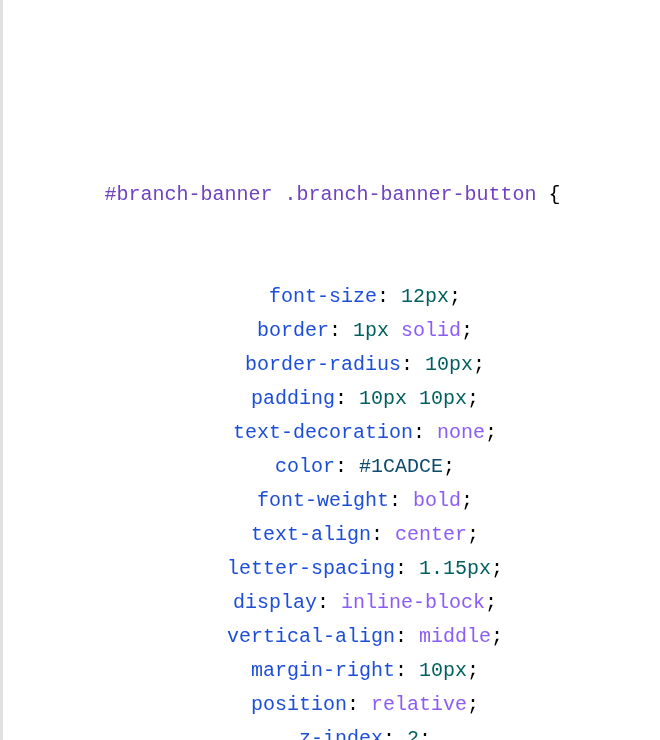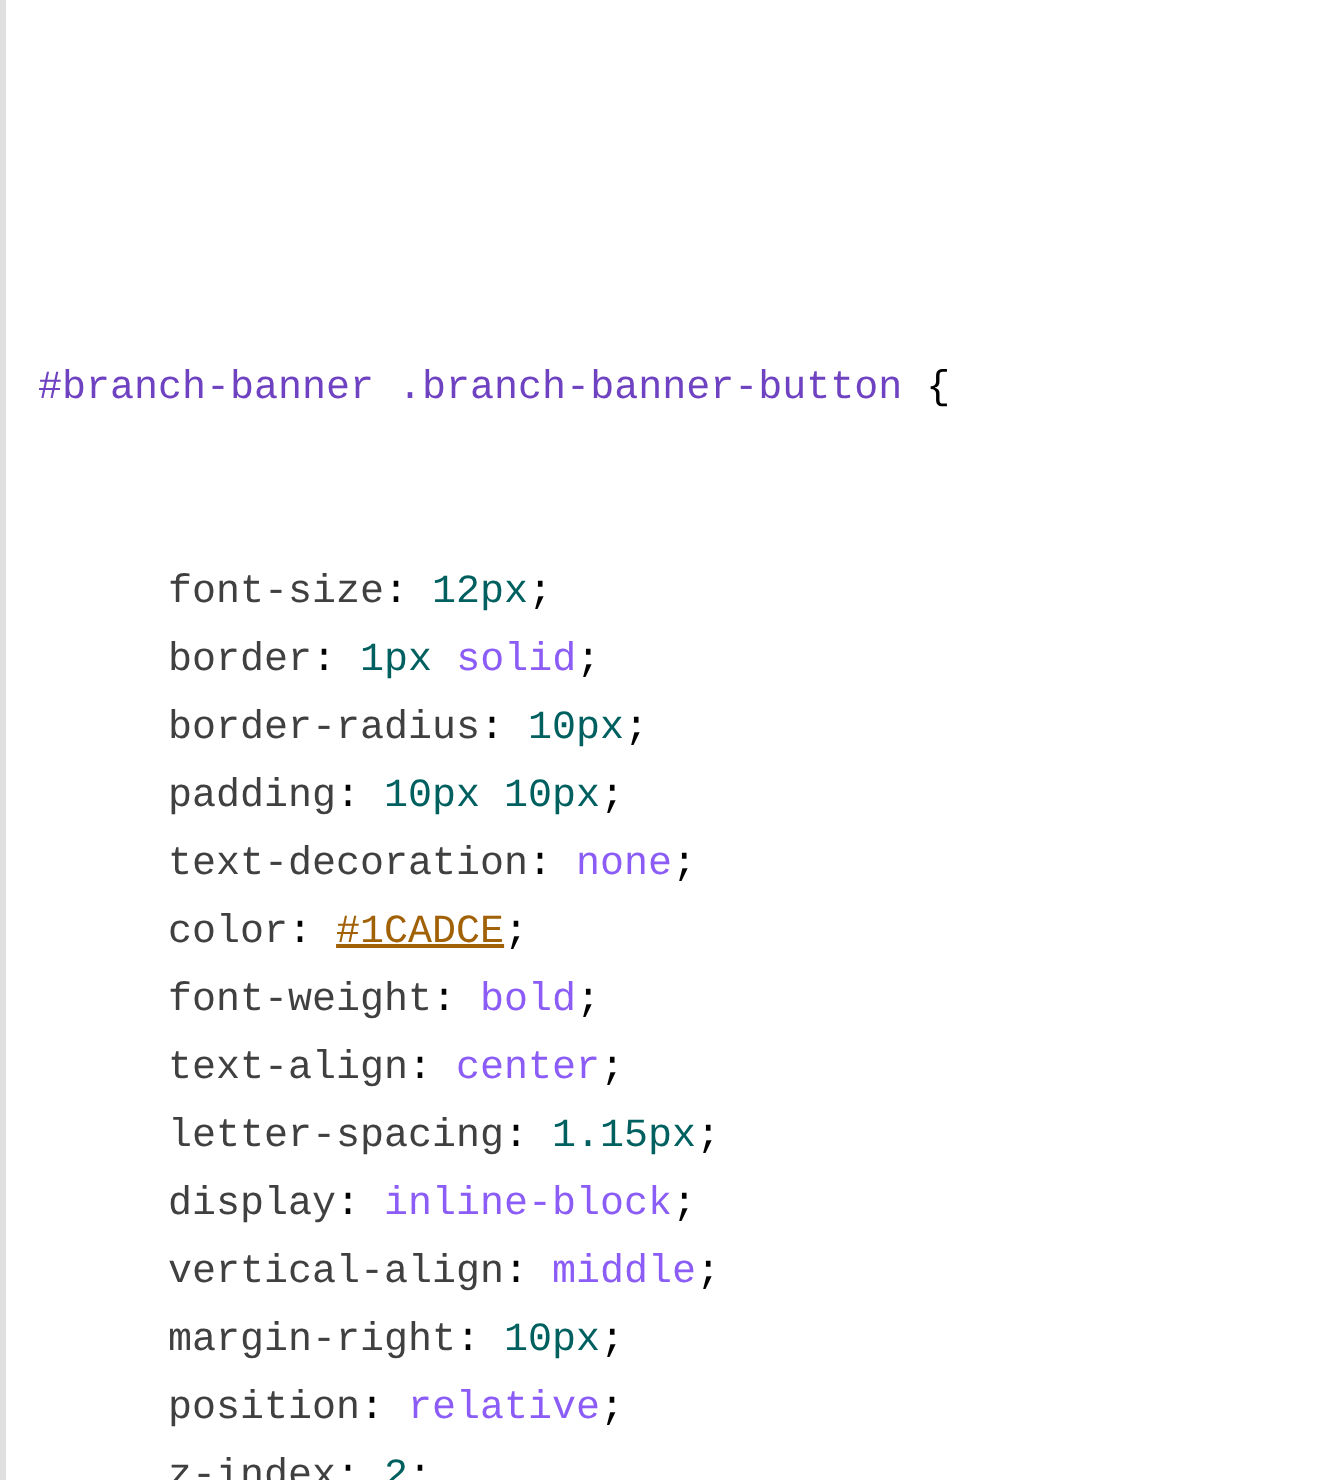--- a/index.html
+++ b/index.html
@@ -14,32 +14,33 @@
       width: 660px;
       height: 740px;
       white-space: pre;
     }
     .code-block {
       padding-left: 10px;
     }
     .line {
       display: block;
       padding: 0 6px;
+      text-align: center;
     }
     .indent {
       padding-left: 42px;
       padding-right: 6px;
     }
     .sel-id { color: #6f42c1; }
     .sel-class { color: #6f42c1; }
-    .prop { color: #404040; margin-left: 29px; }
+    .prop { color: #1d4ed8; margin-left: 29px; }
     .punct { color: #000; }
     .num { color: #005f5f; font-family: Liberation Mono, monospace; }
     .kw { color: #8b5cf6; }
-    .hex { color: #a16207; text-decoration: underline; }
+    .hex { color: #0c4a6e; }
   </style>
 </head>
 <body>
 
 
 <div class="code-block">
   <span class="line"><span class="sel-id">#branch-banner</span> <span class="sel-class">.branch-banner-button</span> <span class="punct">{</span></span>
   <div id="rule-list"><span class="line indent"><span class="prop">font-size</span><span class="punct">: </span><span class="num">12px</span><span class="punct">;</span></span><span class="line indent"><span class="prop">border</span><span class="punct">: </span><span class="num">1px</span> <span class="kw">solid</span><span class="punct">;</span></span><span class="line indent"><span class="prop">border-radius</span><span class="punct">: </span><span class="num">10px</span><span class="punct">;</span></span><span class="line indent"><span class="prop">padding</span><span class="punct">: </span><span class="num">10px 10px</span><span class="punct">;</span></span><span class="line indent"><span class="prop">text-decoration</span><span class="punct">: </span><span class="kw">none</span><span class="punct">;</span></span><span class="line indent"><span class="prop">color</span><span class="punct">: </span><span class="hex">#1CADCE</span><span class="punct">;</span></span><span class="line indent"><span class="prop">font-weight</span><span class="punct">: </span><span class="kw">bold</span><span class="punct">;</span></span><span class="line indent"><span class="prop">text-align</span><span class="punct">: </span><span class="kw">center</span><span class="punct">;</span></span><span class="line indent"><span class="prop">letter-spacing</span><span class="punct">: </span><span class="num">1.15px</span><span class="punct">;</span></span><span class="line indent"><span class="prop">display</span><span class="punct">: </span><span class="kw">inline-block</span><span class="punct">;</span></span><span class="line indent"><span class="prop">vertical-align</span><span class="punct">: </span><span class="kw">middle</span><span class="punct">;</span></span><span class="line indent"><span class="prop">margin-right</span><span class="punct">: </span><span class="num">10px</span><span class="punct">;</span></span><span class="line indent"><span class="prop">position</span><span class="punct">: </span><span class="kw">relative</span><span class="punct">;</span></span><span class="line indent"><span class="prop">z-index</span><span class="punct">: </span><span class="num">2</span><span class="punct">;</span></span></div>
   
   

